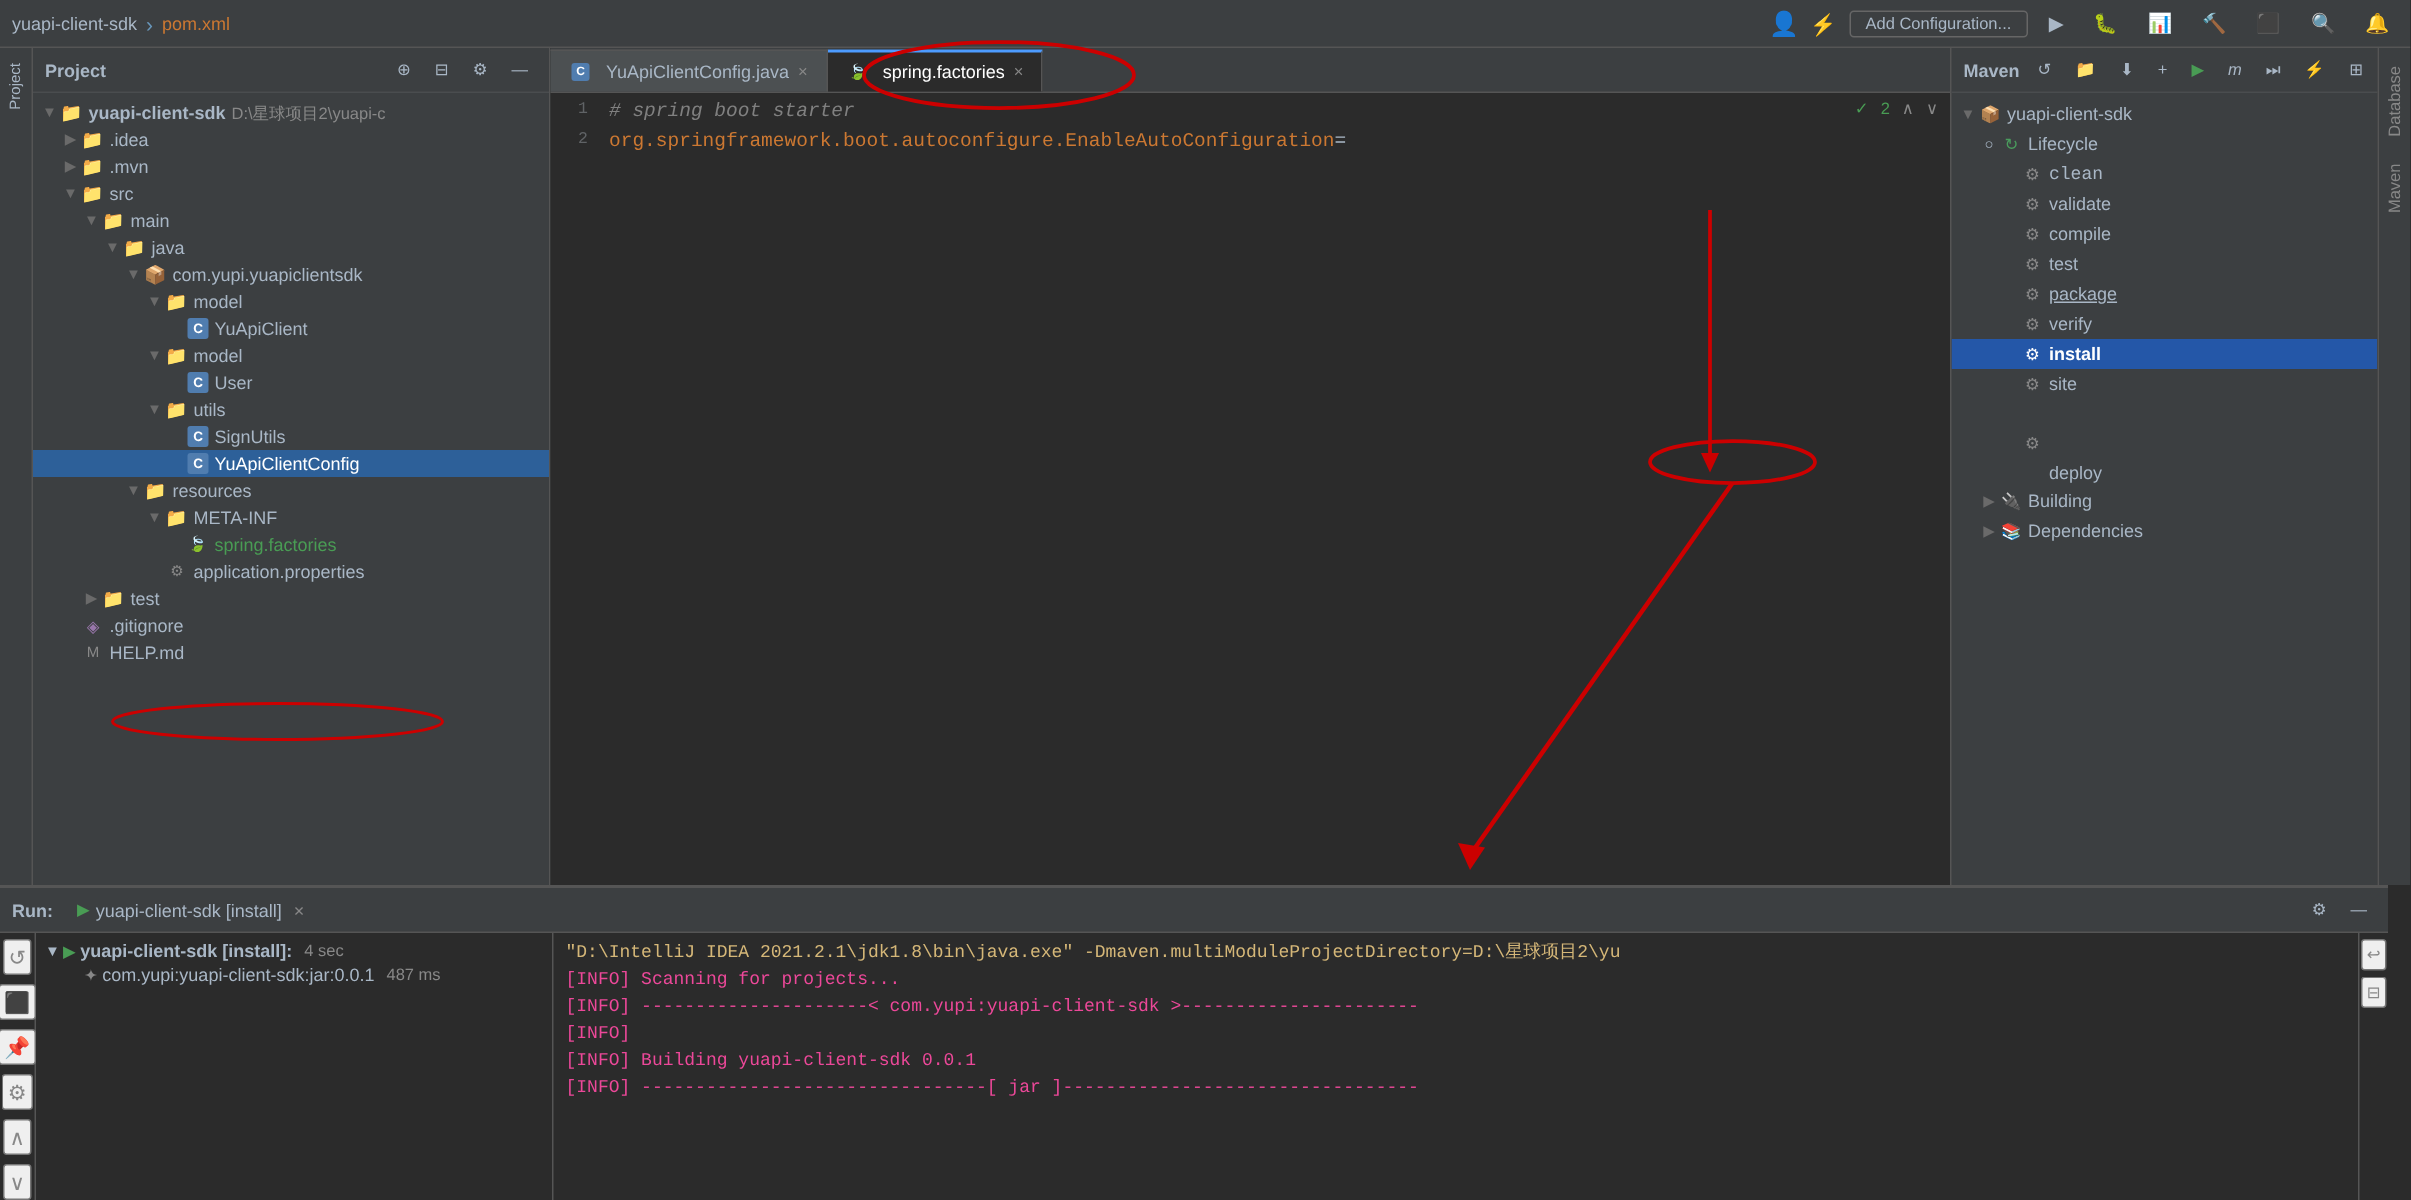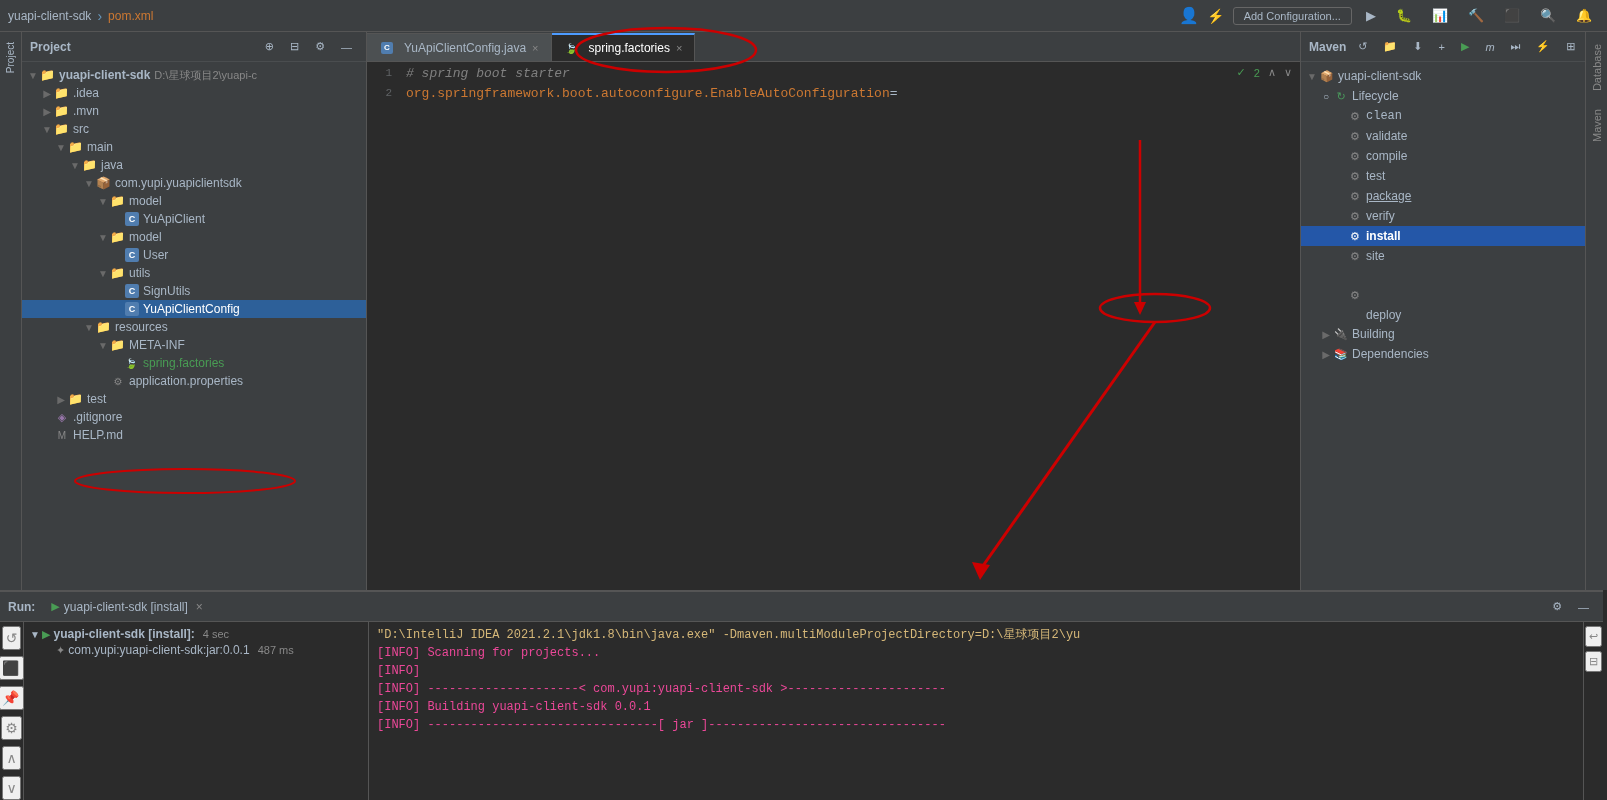--- a/index.html
+++ b/index.html
@@ -707,21 +707,21 @@
         </div>
       </div>
     </div>
 
     <div class="right-tabs">
       <div class="v-tab">Database</div>
       <div class="v-tab">Maven</div>
     </div>
   </div>
 
-  <div style="position:absolute; bottom:0; left:0; right:4px; height:210px; background:#2b2b2b; border-top:2px solid #555; display:flex; flex-direction:column;">
+  <div style="position:absolute; bottom:0; left:0; right:15px; height:210px; background:#2b2b2b; border-top:2px solid #555; display:flex; flex-direction:column;">
 
     <div class="bottom-tabs">
       <span style="color:#a9b7c6; font-weight:bold;">Run:</span>
       <div class="bottom-tab">
         <span style="color:#499c54; font-size:11px;">▶</span>
         <span>yuapi-client-sdk [install]</span>
         <span style="color:#888; cursor:pointer; margin-left:4px;">×</span>
       </div>
       <div class="bottom-right-actions">
         <button class="btn-icon" style="font-size:11px;">⚙</button>
@@ -758,24 +758,24 @@
       </div>
 
       <div class="run-output">
         <div class="output-line cmd">
           <span>"D:\IntelliJ IDEA 2021.2.1\jdk1.8\bin\java.exe" -Dmaven.multiModuleProjectDirectory=D:\星球项目2\yu</span>
         </div>
         <div class="output-line info">
           <span>[INFO] Scanning for projects...</span>
         </div>
         <div class="output-line info">
+          <span>[INFO] ---------------------&lt; com.yupi:yuapi-client-sdk &gt;----------------------</span>
+        </div>
+        <div class="output-line info">
           <span>[INFO]</span>
-        </div>
-        <div class="output-line info">
-          <span>[INFO] ---------------------&lt; com.yupi:yuapi-client-sdk &gt;----------------------</span>
         </div>
         <div class="output-line info">
           <span>[INFO] Building yuapi-client-sdk 0.0.1</span>
         </div>
         <div class="output-line info">
           <span>[INFO] --------------------------------[ jar ]---------------------------------</span>
         </div>
       </div>
 
       <div style="width:20px; display:flex; flex-direction:column; align-items:center; padding:4px 0; gap:4px; border-left:1px solid #555;">

